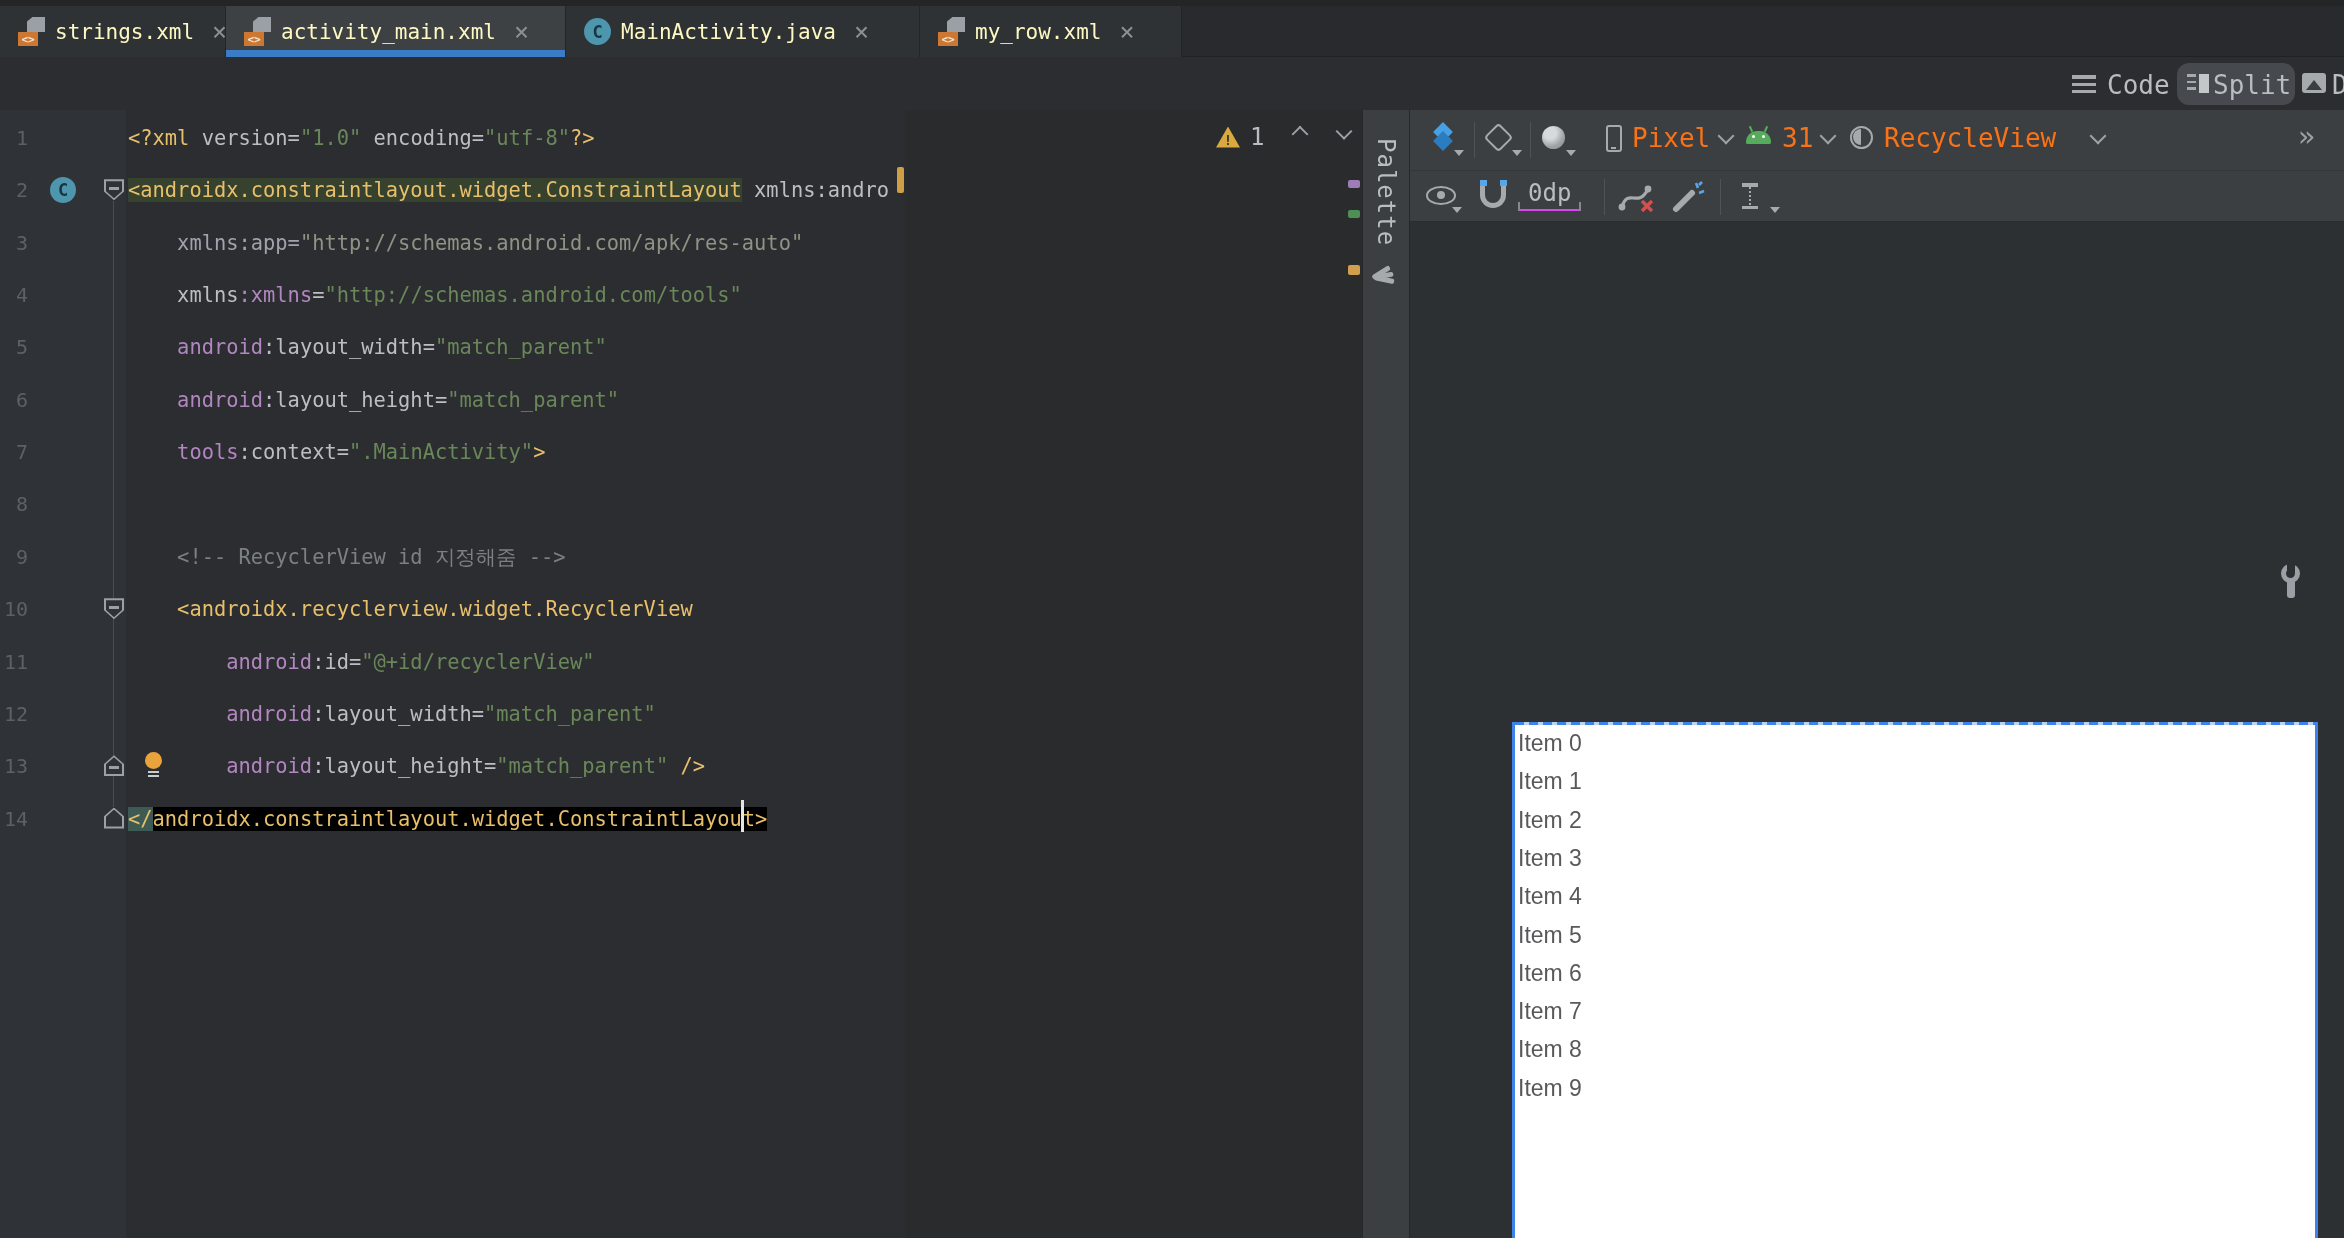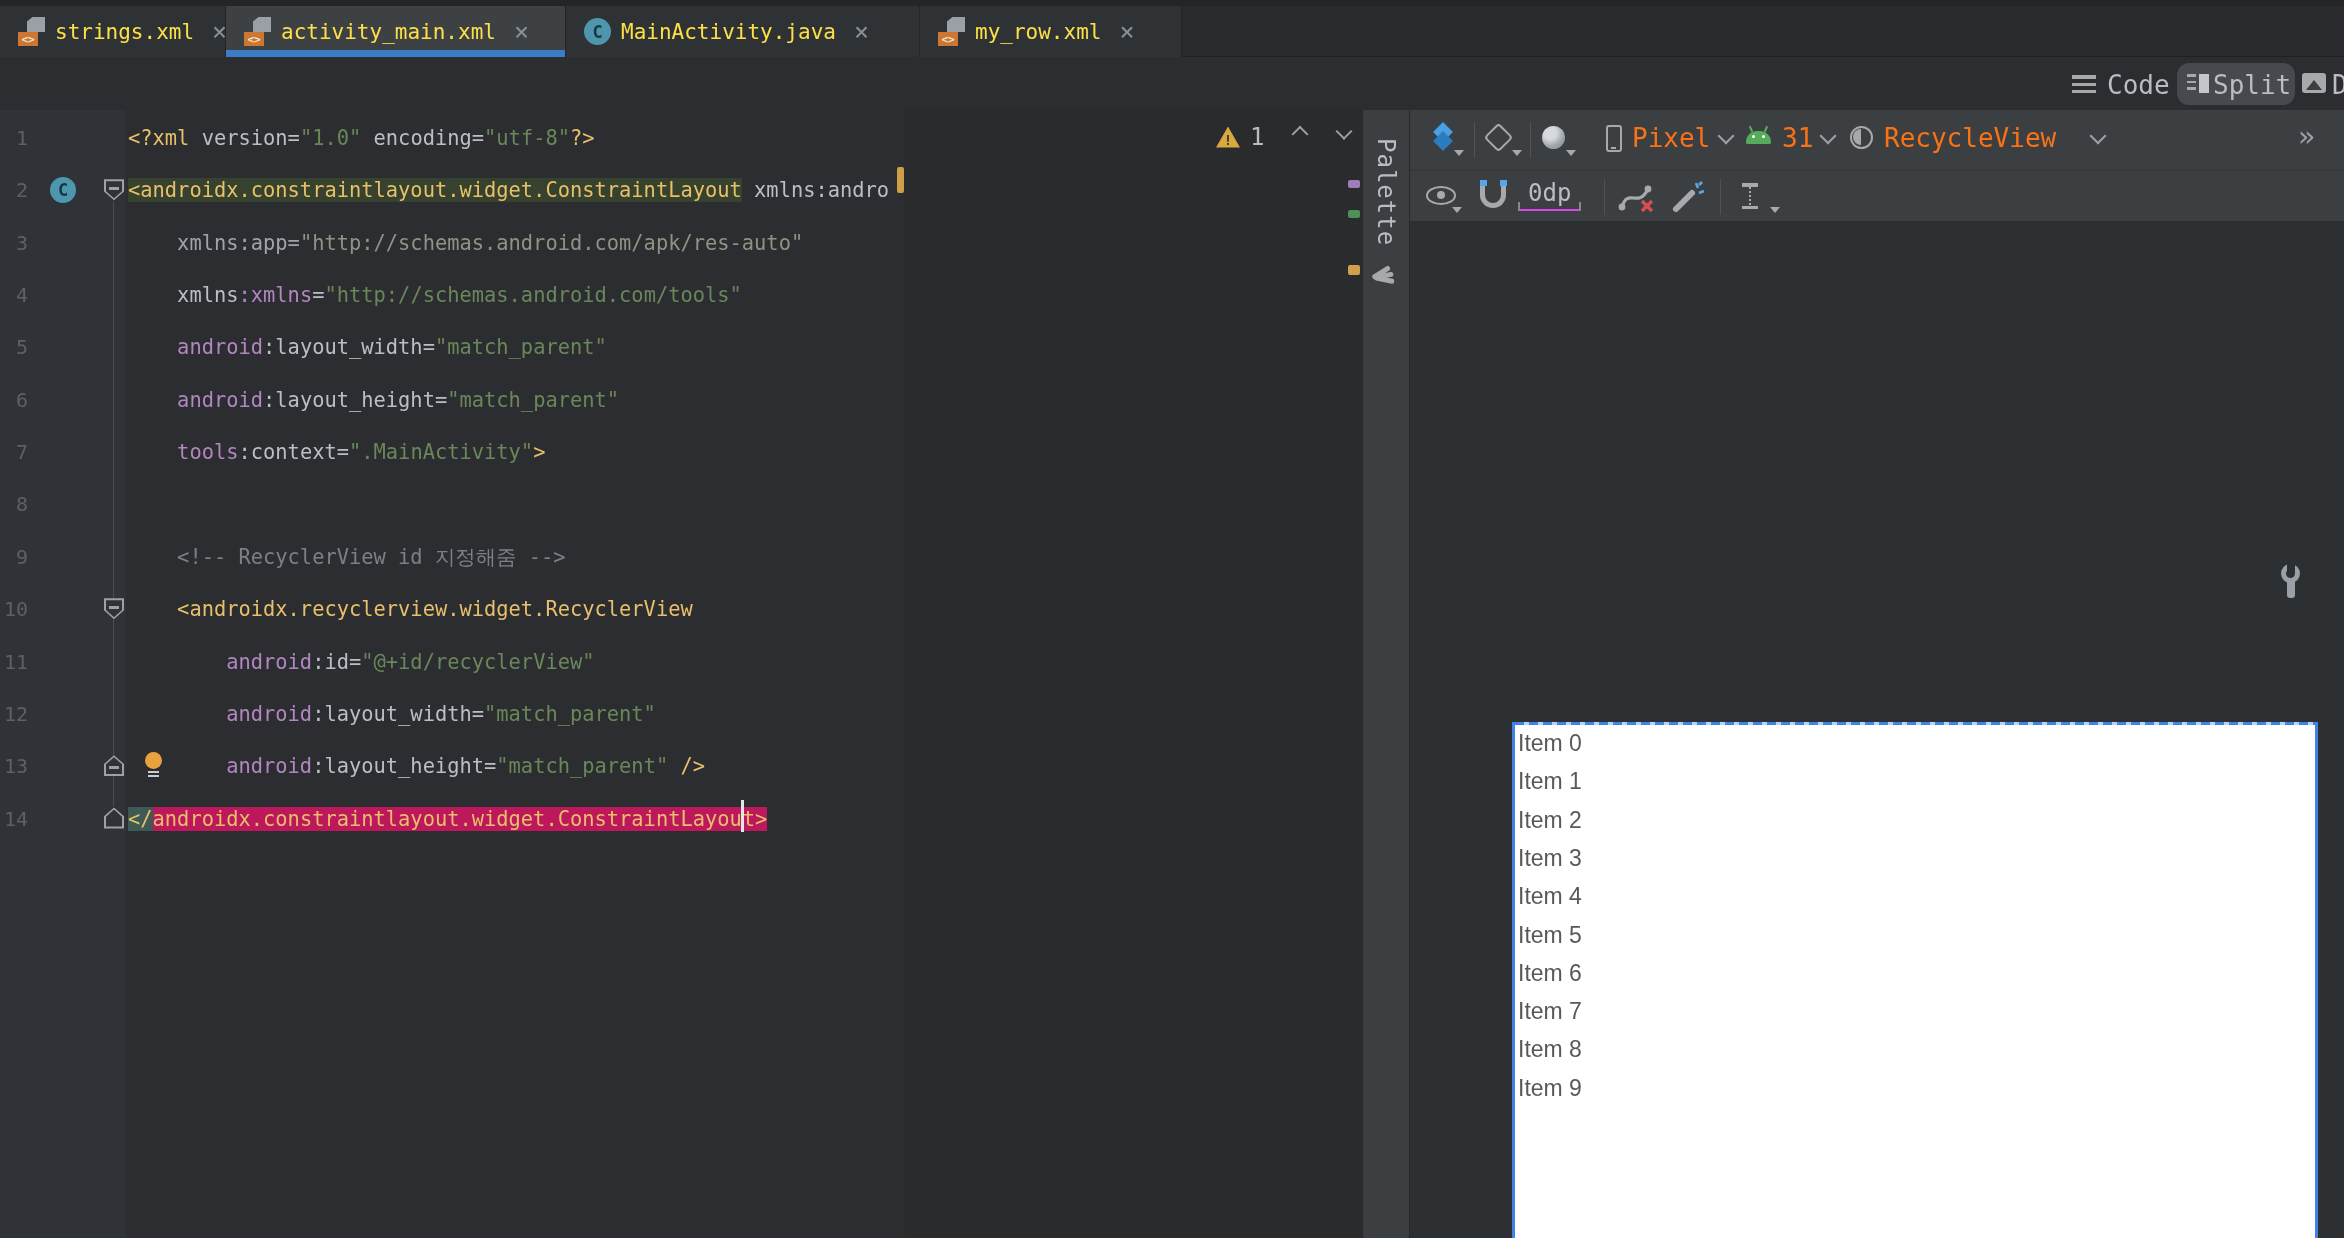--- a/index.html
+++ b/index.html
@@ -7,21 +7,21 @@
   .screen{position:relative;width:2344px;height:1238px;overflow:hidden;background:#2b2d30;
           font-family:"DejaVu Sans Mono",monospace;-webkit-font-smoothing:antialiased}
   .abs{position:absolute}
 
   
   .top-strip{left:0;top:0;width:2344px;height:6px;background:#232527}
   .tab-bar{left:0;top:6px;width:2344px;height:51px;background:#282a2d;border-bottom:1px solid #1f2123}
   .tab{position:absolute;top:0;height:51px;display:flex;align-items:center;gap:10px;
        padding-left:18px;border-right:1px solid #232527;background:#2f3235;cursor:default}
   .tab.active{background:#3e4144}
-  .tab .lbl{font-size:21px;color:#fde047;white-space:nowrap}
+  .tab .lbl{font-size:21px;color:#fef9c3;white-space:nowrap}
   .tab .x{color:#8b9096;font-size:25px;line-height:1;margin-left:8px;margin-right:16px}
   .tab .under{position:absolute;left:0;right:0;bottom:0;height:7px;background:#3a7cc8}
   .xmlicon{position:relative;width:27px;height:29px;flex:0 0 auto}
   .xml-page{position:absolute;right:0;top:0;width:18px;height:15px;background:#9aa0a6;
             clip-path:polygon(30% 0,100% 0,100% 100%,0 100%,0 30%)}
   .xml-box{position:absolute;left:0;bottom:0;width:20px;height:14px;background:#cc7832;color:#f4e7d3;
            font-size:11px;font-weight:bold;display:flex;align-items:center;justify-content:center}
   .jclass{width:27px;height:27px;border-radius:50%;background:#4e96ad;color:#17353f;font-size:17px;
           font-weight:bold;display:flex;align-items:center;justify-content:center;flex:0 0 auto}
 
@@ -42,21 +42,21 @@
   
   .editor{left:0;top:110px;width:1362px;height:1128px;background:#2b2d30;overflow:hidden}
   .gutter{left:0;top:0;width:126px;height:1128px;background:#2f3236}
   .seam{left:905px;top:0;width:457px;height:1128px;background:#292b2d}
   .lnum{position:absolute;left:-8px;width:36px;text-align:right;font-size:20px;color:#5d6166;line-height:52px;height:52px}
   .code-line{position:absolute;left:128px;white-space:pre;font-size:20.4px;line-height:52px;height:52px;z-index:2}
   .tk-t{color:#e8bf6a}.tk-a{color:#bcbec4}.tk-n{color:#b286c0}.tk-s{color:#6a8759}
   .tk-u1{color:#a0a3ae}.tk-u2{color:#8c9484}.tk-c{color:#7b8085}
   .seg-hl{background:#36412e}
   .seg-mb{background:#3e5a55}
-  .band{background:#be185d}
+  .band{background:#000000}
   .caret{display:inline-block;width:3px;height:32px;background:#e3e5e7;vertical-align:-6px;margin:0 -1px}
   .fold{position:absolute;left:104px;width:20px;height:21px;background:#9da1a5;z-index:3}
   .fold::before{content:"";position:absolute;inset:2px;background:#2f3236;clip-path:inherit}
   .fold::after{content:"";position:absolute;left:5px;right:5px;top:8px;height:2.5px;background:#9da1a5}
   .fold-down{clip-path:polygon(0 0,100% 0,100% 58%,50% 100%,0 58%)}
   .fold-up{clip-path:polygon(50% 0,100% 42%,100% 100%,0 100%,0 42%)}
   .fold-up::after{top:11px}
   .fold-plain::after{display:none}
   .fold-line{left:113px;top:91px;width:1px;height:606px;background:#4a4d50;z-index:1}
   .cicon{position:absolute;left:50px;width:26px;height:26px;border-radius:50%;background:#4e96ad;color:#17353f;

